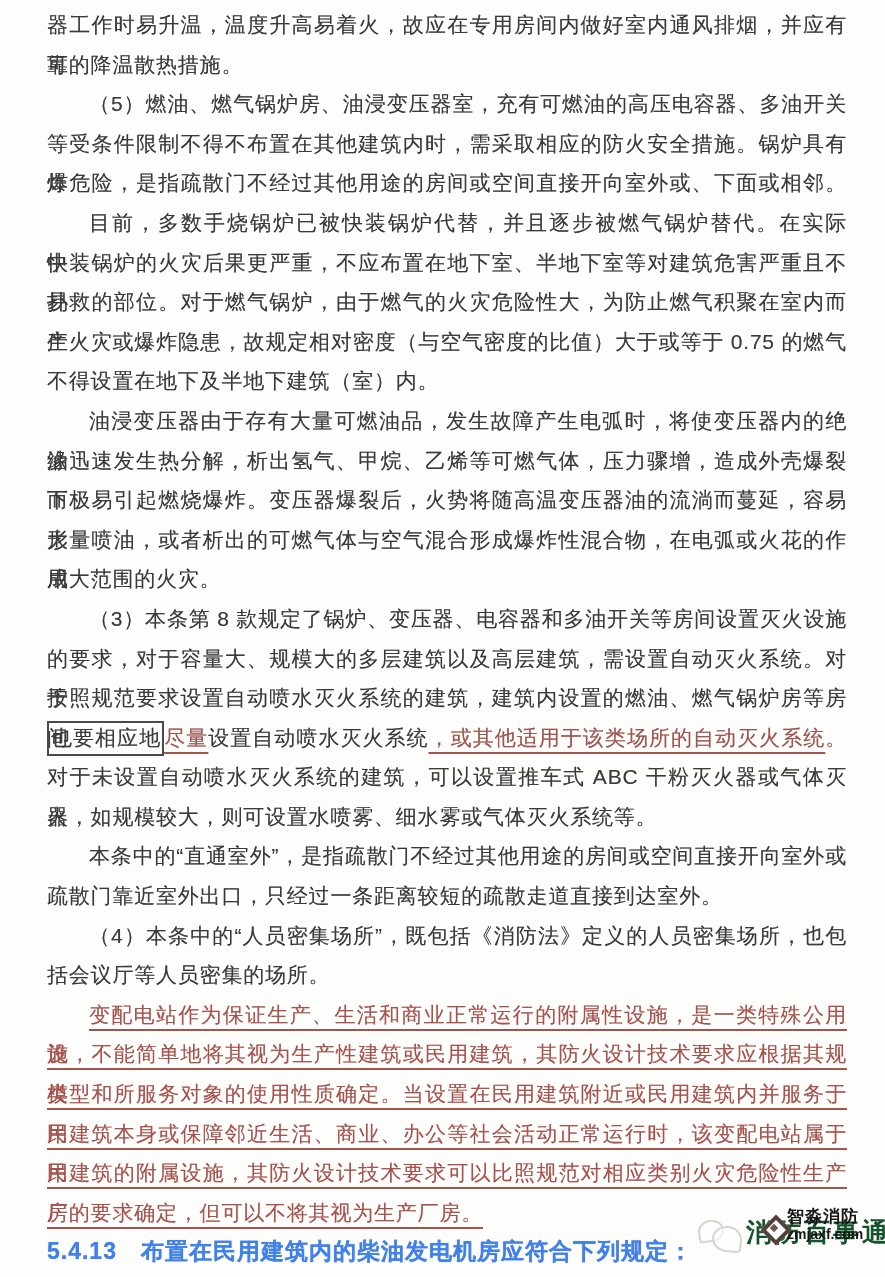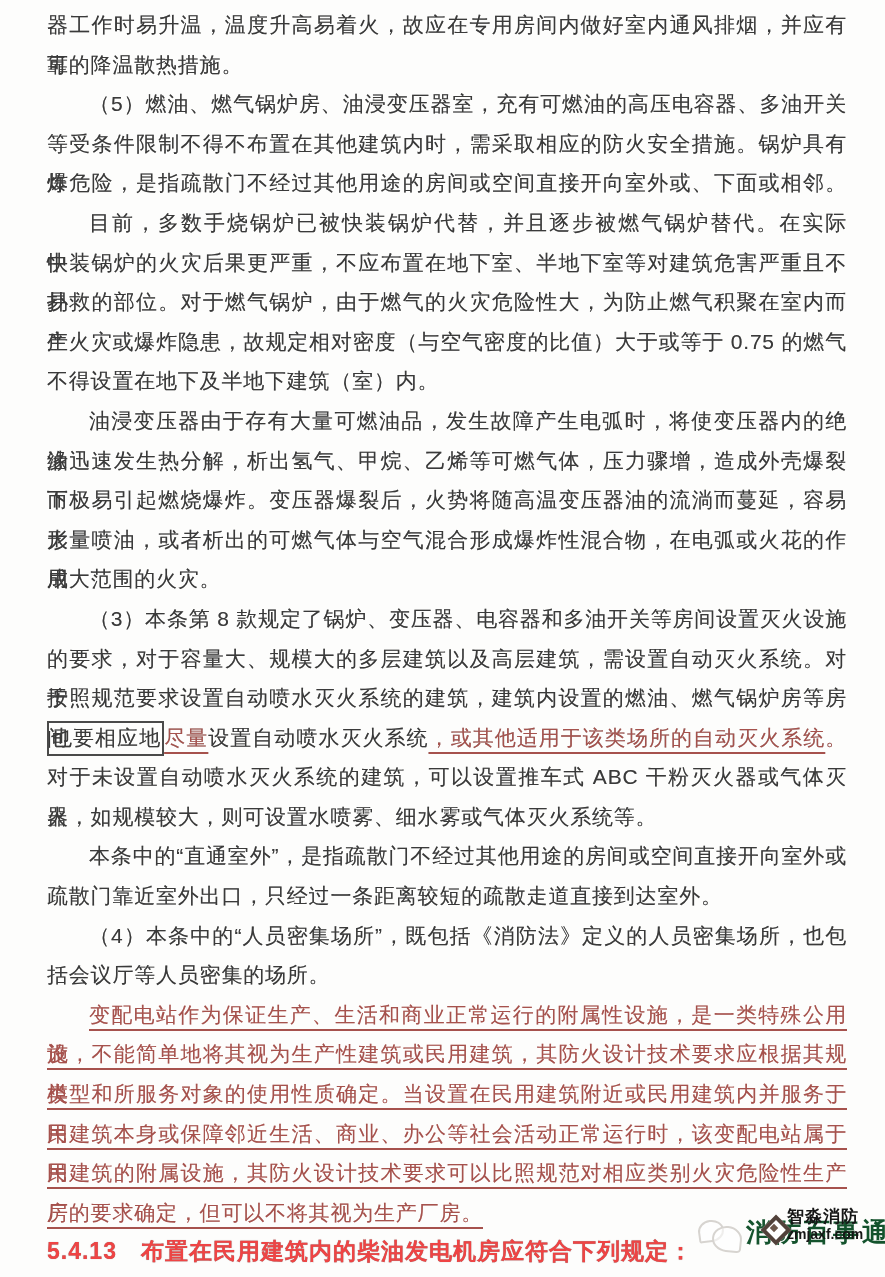--- a/index.html
+++ b/index.html
@@ -27,21 +27,21 @@
   .line.fill{text-align-last:justify;}
   .line.indent{text-indent:2em;}
   .line.redline{color:var(--red);text-shadow:0 0 0.6px rgba(166,82,77,0.4);}
   .line.redline .r-normal{
     text-decoration:underline;
     text-decoration-color:var(--red);
     text-decoration-thickness:1.5px;
     text-underline-offset:7px;
   }
   .line.heading{
-    font-weight:bold;font-size:23px;color:#ef4444;letter-spacing:1px;
+    font-weight:bold;font-size:23px;color:#3b82f6;letter-spacing:1px;
     text-shadow:0 0 0.7px rgba(30,30,30,0.6);
   }
   .r-red{
     color:var(--red);
     text-decoration:underline;
     text-decoration-color:var(--red);
     text-decoration-thickness:1.5px;
     text-underline-offset:7px;
   }
   .r-red2{color:var(--red);}

